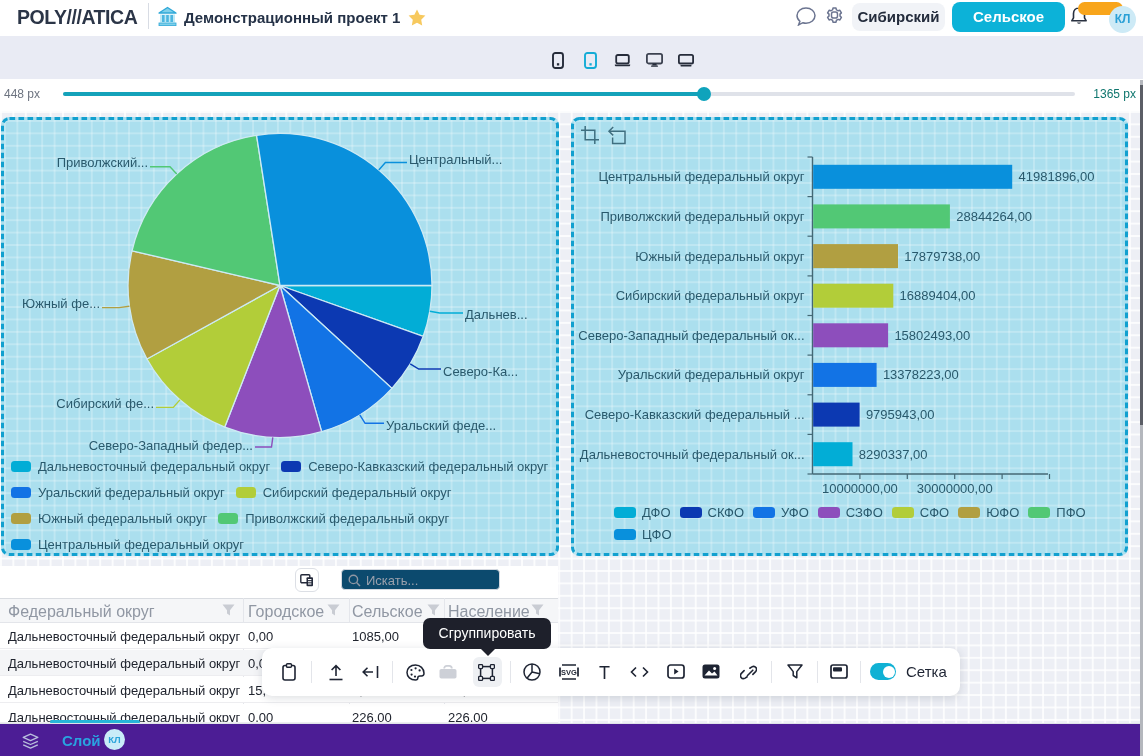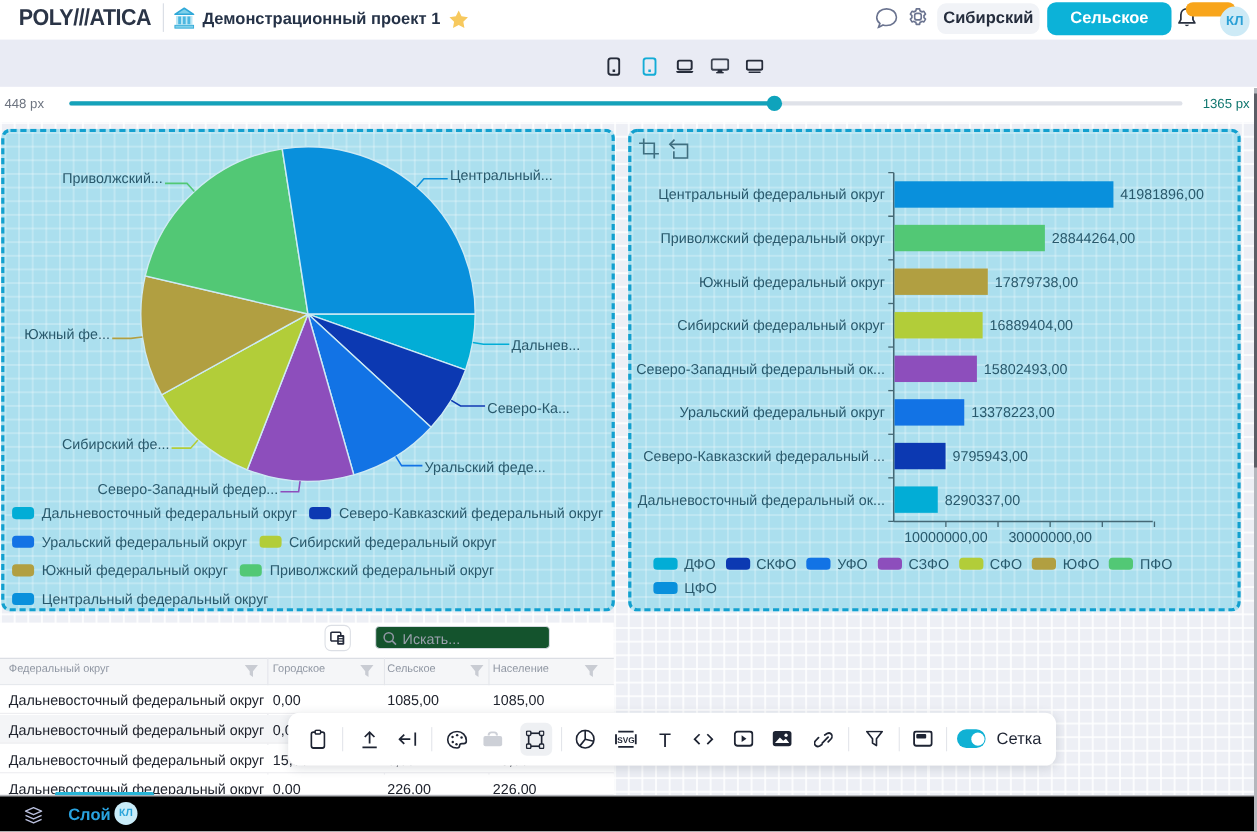--- a/index.html
+++ b/index.html
@@ -44,47 +44,47 @@
   #panel-pie { left:1px; top:6px; width:558px; height:439px; }
   #panel-bar { left:571px; top:6px; width:557px; height:439px; }
 
   .leg { position:absolute; display:flex; flex-wrap:wrap; align-items:center; }
   .leg .it { display:flex; align-items:center; white-space:nowrap; }
   .leg .sw { border-radius:3.5px; flex:0 0 auto; }
   .leg .tx { color:#29596c; font-size:13px; }
 
   #pieleg { left:7px; top:339px; width:548px; column-gap:11px; row-gap:11px; }
   #pieleg .sw { width:20px; height:11px; margin-right:7px; }
-  #barleg { left:20px; top:385px; width:500px; column-gap:9px; row-gap:7px; }
+  #barleg { left:40px; top:385px; width:500px; column-gap:9px; row-gap:7px; }
   #barleg .sw { width:22px; height:11px; margin-right:6px; }
 
   
   #table { position:absolute; left:0px; top:455px; width:558px; height:157px; background:#fff; }
   #tbl-btn { position:absolute; left:295px; top:2px; width:24px; height:24px; border:1px solid #dcdfe5; border-radius:6px; }
-  #tbl-search { position:absolute; left:341px; top:3px; width:159px; height:21px; border:1px solid #d5d9e0; border-radius:4px; background:#14532d; }
+  #tbl-search { position:absolute; left:341px; top:3px; width:159px; height:21px; border:1px solid #d5d9e0; border-radius:4px; background:#0c4a6e; }
   #tbl-search span { position:absolute; left:24px; top:3px; font-size:13px; color:#9aa0ac; }
   #thead { position:absolute; left:0; top:32px; width:558px; height:25px; background:#f5f6f8; border-top:1px solid #d9dce1; border-bottom:1px solid #e3e5ea; }
-  .th { position:absolute; top:4px; font-size:10px; color:#9097a3; }
+  .th { position:absolute; top:4px; font-size:16px; color:#9097a3; }
   .tcol { position:absolute; top:32px; width:1px; height:125px; background:#e4e6eb; }
   .trow { position:absolute; left:0; width:558px; height:26px; border-bottom:1px solid #ededf0; font-size:13px; color:#20242e; }
   .trow div { position:absolute; top:6px; }
 
   
   #ftb { position:absolute; left:262px; top:537px; width:698px; height:48px; background:#fff; border-radius:10px;
          box-shadow:0 2px 10px rgba(40,50,70,.16); }
   #ftb .sep { position:absolute; top:13px; width:1px; height:22px; background:#e3e5ea; }
   #ftb .hl { position:absolute; left:211px; top:9px; width:29px; height:30px; background:#eef0f3; border-radius:6px; }
 
   
   #tip { position:absolute; left:423px; top:507px; width:128px; height:31px; background:#1e202b; border-radius:7px;
          color:#fff; font-size:14px; text-align:center; line-height:31px; }
   #tip:after { content:""; position:absolute; left:58px; top:31px; border:7px solid transparent; border-top-color:#1e202b; border-bottom-width:0; }
 
   
-  #botbar { position:absolute; left:0; top:723px; width:1143px; height:33px; background:#000000; border-top:1px solid #e0e3e9; }
+  #botbar { position:absolute; left:0; top:723px; width:1143px; height:33px; background:#4c1d95; border-top:1px solid #e0e3e9; }
   #lbl-sloy { position:absolute; left:62px; top:8px; font-size:15px; font-weight:700; color:#29a3e0; }
   #kl2 { position:absolute; left:104px; top:5px; width:21px; height:21px; border-radius:50%; background:#c9ecf8; color:#2ba4da; font-size:9.5px; font-weight:700; text-align:center; line-height:21px; }
 
   
   #vscroll { position:absolute; left:1140px; top:80px; width:3px; height:676px; background:#b4b7bd; }
   #vthumb { position:absolute; left:1140px; top:85px; width:3px; height:340px; background:#5b5e66; }
 
   svg { display:block; }
   text { font-family:"Liberation Sans",sans-serif; }
 </style>
@@ -446,20 +446,21 @@
           <path d="M1 1 L15 1 L9.8 7.6 L9.8 13.8 L6.2 11.5 L6.2 7.6 Z" fill="none" stroke="#1e2433" stroke-width="1.5" stroke-linejoin="round"></path>
         </svg>
         <svg class="abs" style="left:568px;top:16px" width="18" height="15" viewBox="0 0 18 15">
           <rect x="1" y="1" width="16" height="13" rx="2" fill="none" stroke="#1e2433" stroke-width="1.7"></rect>
           <rect x="3" y="3.2" width="9" height="4.2" rx="1" fill="#1e2433"></rect>
         </svg>
         <div class="abs" style="left:608px;top:15px;width:26px;height:17px;border-radius:9px;background:#10b1d4"></div>
         <div class="abs" style="left:621px;top:17.5px;width:12px;height:12px;border-radius:50%;background:#fff"></div>
         <div class="abs" style="left:644px;top:15px;font-size:15px;color:#1e2433">Сетка</div>
     </div>
+    <div id="tip">Сгруппировать</div>
   </div>
 
   <div id="botbar">
     <svg class="abs" style="left:22px;top:9px" width="17" height="17" viewBox="0 0 17 17">
       <path d="M1.2 4.4 L8.5 1.2 L15.8 4.4 L8.5 7.6 Z" fill="none" stroke="#b9bfdd" stroke-width="1.3" stroke-linejoin="round"></path>
       <path d="M1.2 8.3 L8.5 11.5 L15.8 8.3" fill="none" stroke="#b9bfdd" stroke-width="1.3" stroke-linejoin="round"></path>
       <path d="M1.2 11.9 L8.5 15.1 L15.8 11.9" fill="none" stroke="#b9bfdd" stroke-width="1.3" stroke-linejoin="round"></path>
     </svg>
     <div id="lbl-sloy">Слой</div>
     <div id="kl2">КЛ</div>

